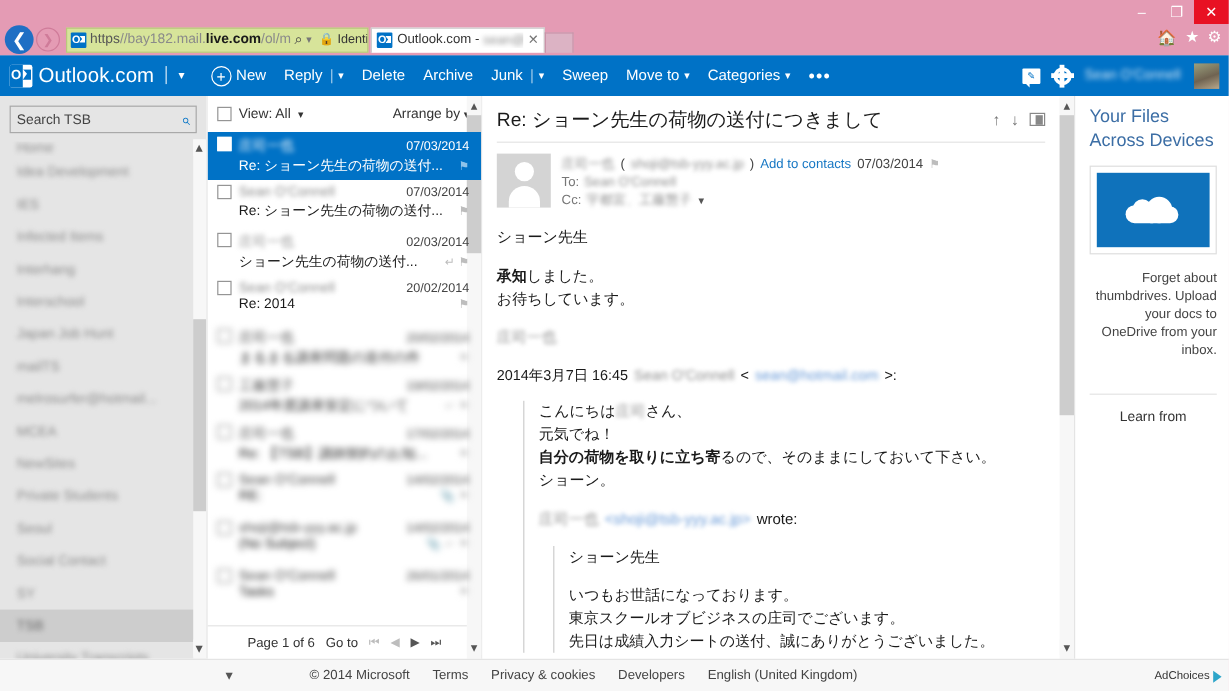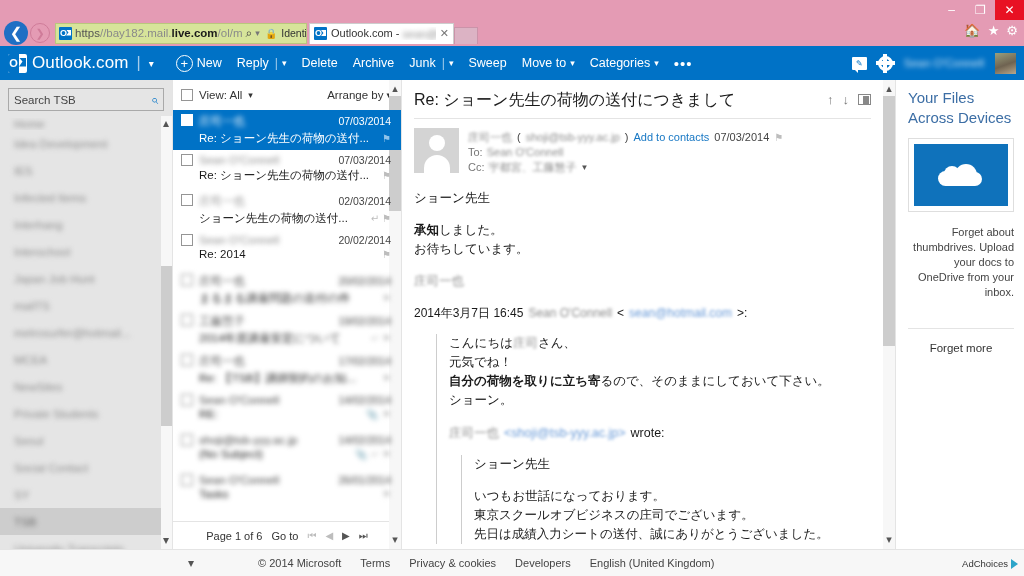--- a/index.html
+++ b/index.html
@@ -786,21 +786,21 @@
             <div class="cloud">
               <span class="c1"></span>
                 <span class="c2"></span>
                 <span class="c3"></span>
                 <span class="c4"></span>
             </div>
           </div>
         </div>
         <div class="rail-text">Forget about thumbdrives. Upload your docs to OneDrive from your inbox.</div>
         <div class="rail-sep"></div>
-        <div class="learn">Forget more</div>
+        <div class="learn">Learn from</div>
       </div>
 
     </div>
 
     <div class="footer">
       <span class="foot-chev">▾</span>
       <span>© 2014 Microsoft</span>
       <span>Terms</span>
       <span>Privacy &amp; cookies</span>
       <span>Developers</span>

